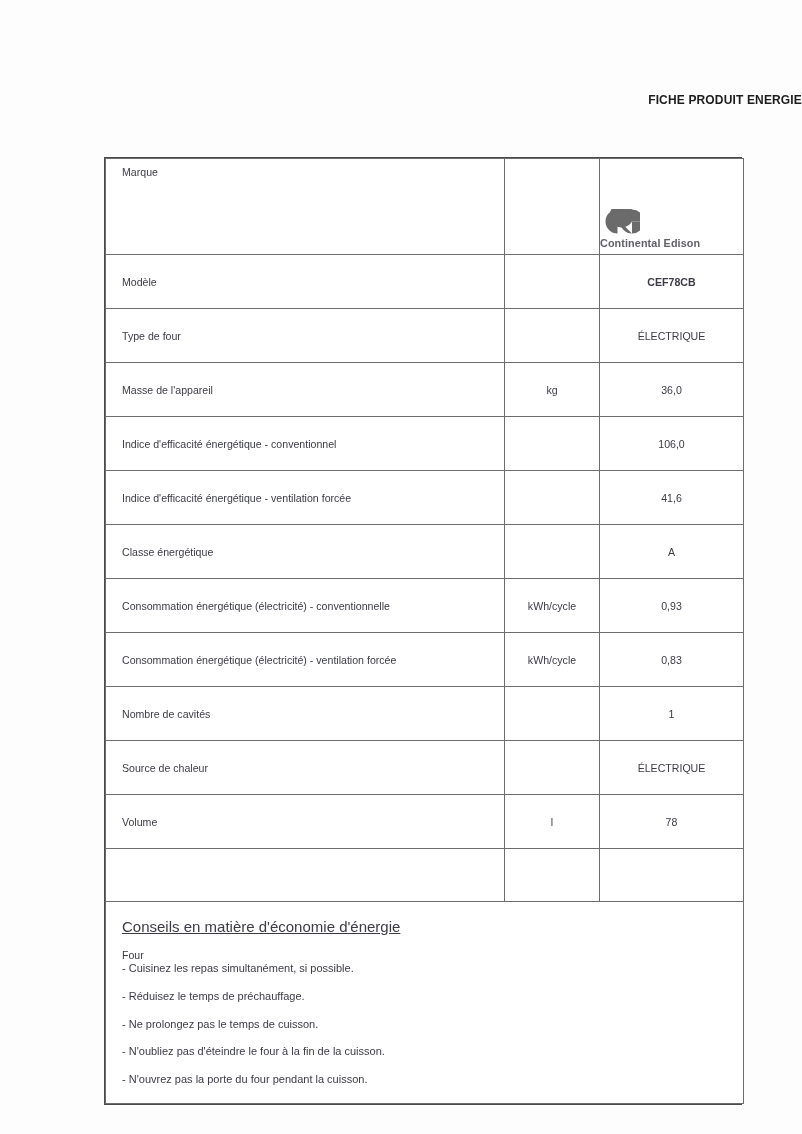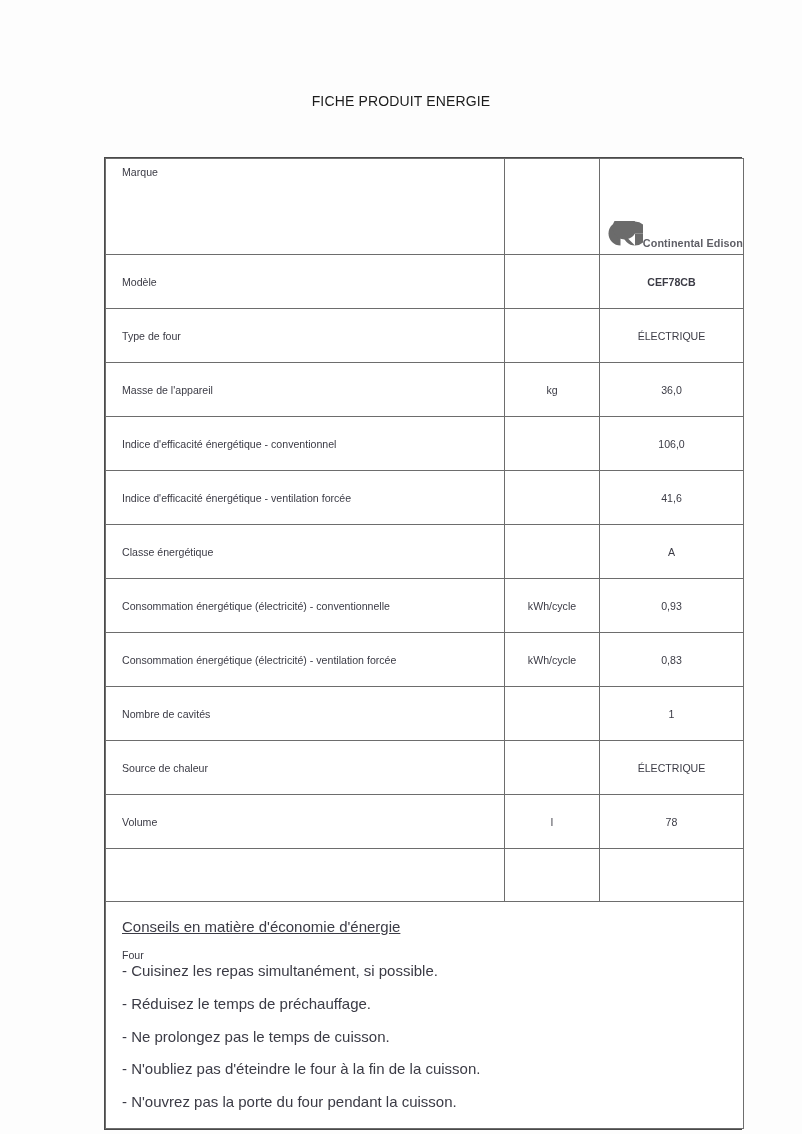--- a/index.html
+++ b/index.html
@@ -20,23 +20,23 @@
     position: absolute;
     inset: 0;
     background: #fdfdfd;
   }
 
   .doc-title {
     position: absolute;
     left: 0;
     right: 0;
     top: 93px;
-    text-align: center;
-    font-size: 14px;
-    font-weight: normal;
+    text-align: right;
+    font-size: 12px;
+    font-weight: bold;
     letter-spacing: 0.15px;
     color: #1c1c1c;
   }
 
   .sheet {
     position: absolute;
     left: 104px;
     top: 157px;
     width: 638px;
     border: 1.6px solid #4a4a4a;
@@ -84,22 +84,22 @@
 
   .logo-cell {
     padding: 0;
     position: relative;
     height: 63px;
   }
   .logo-wrap {
     position: absolute;
     left: 0; right: 0; bottom: 5px;
     display: flex;
-    flex-direction: row;
-    align-items: flex-end;
+    flex-direction: column;
+    align-items: flex-start;
     justify-content: flex-end;
   }
   .logo-mark {
     width: 40px;
     height: 25px;
     display: block;
     margin-bottom: 3px;
   }
   .logo-text {
     font-size: 10.8px;
@@ -121,21 +121,21 @@
   .tips-heading {
     font-size: 15px;
     margin-bottom: 14px;
     text-decoration: underline;
   }
   .tips-sub {
     font-size: 10.6px;
     line-height: 1.25;
   }
   .tip-line {
-    font-size: 15px;
+    font-size: 11px;
     margin-top: 14px;
     line-height: 1.25;
   }
   .tip-line.first { margin-top: 0; }
 </style>
 </head>
 <body>
 
 <div class="page">
 

